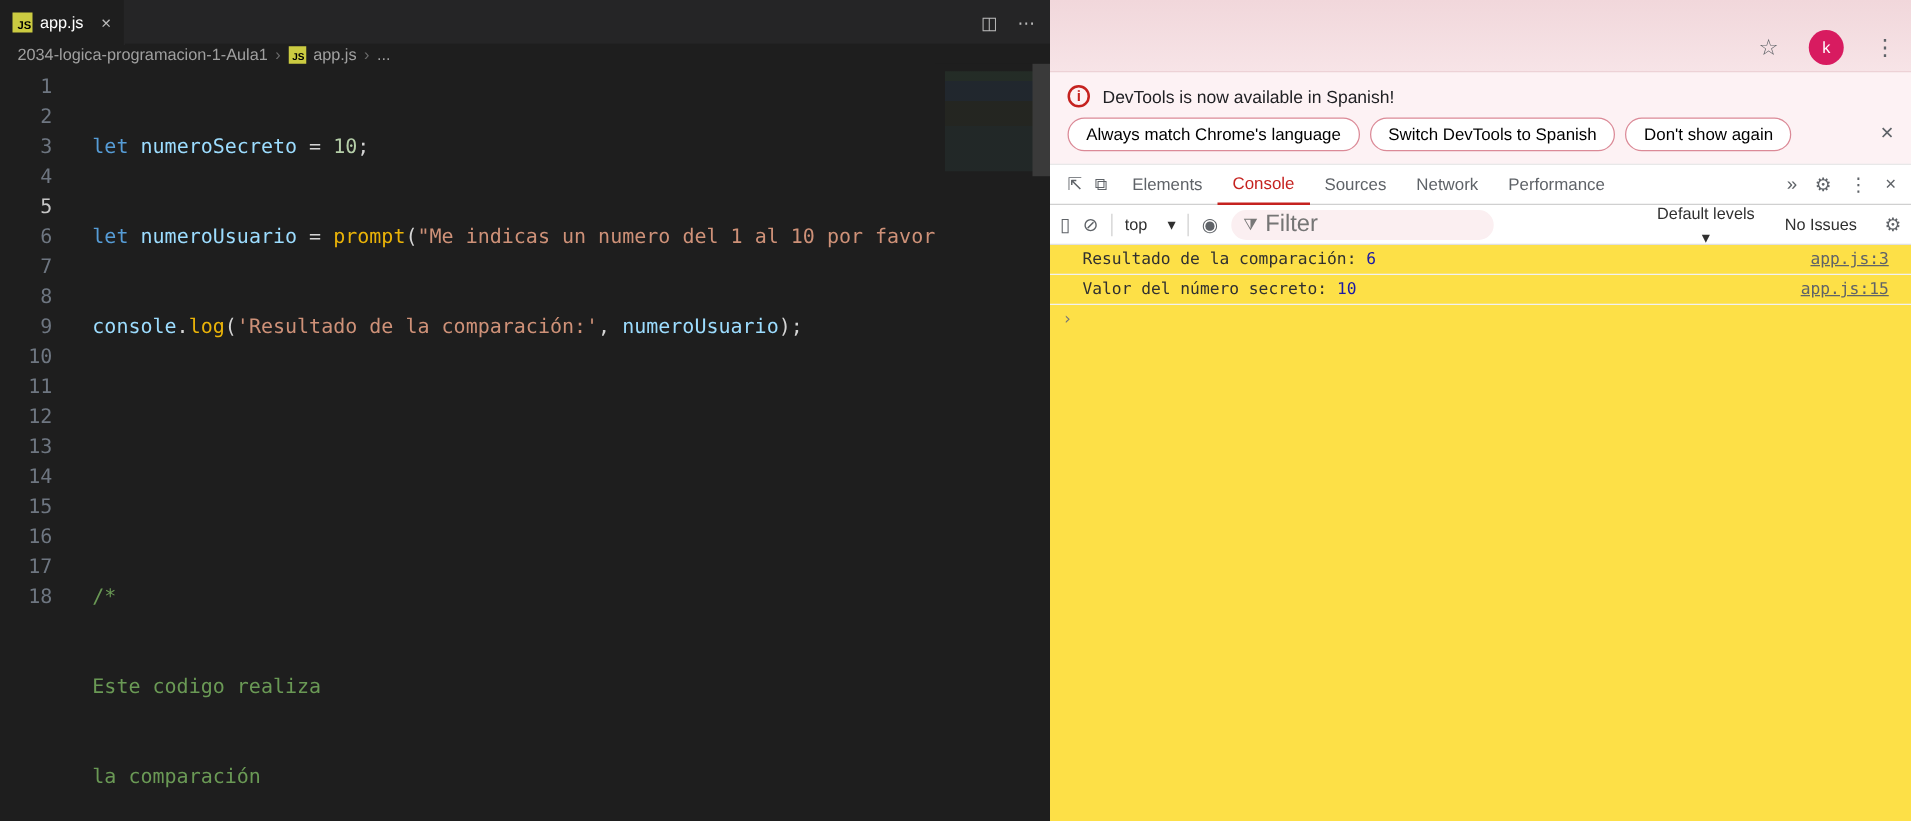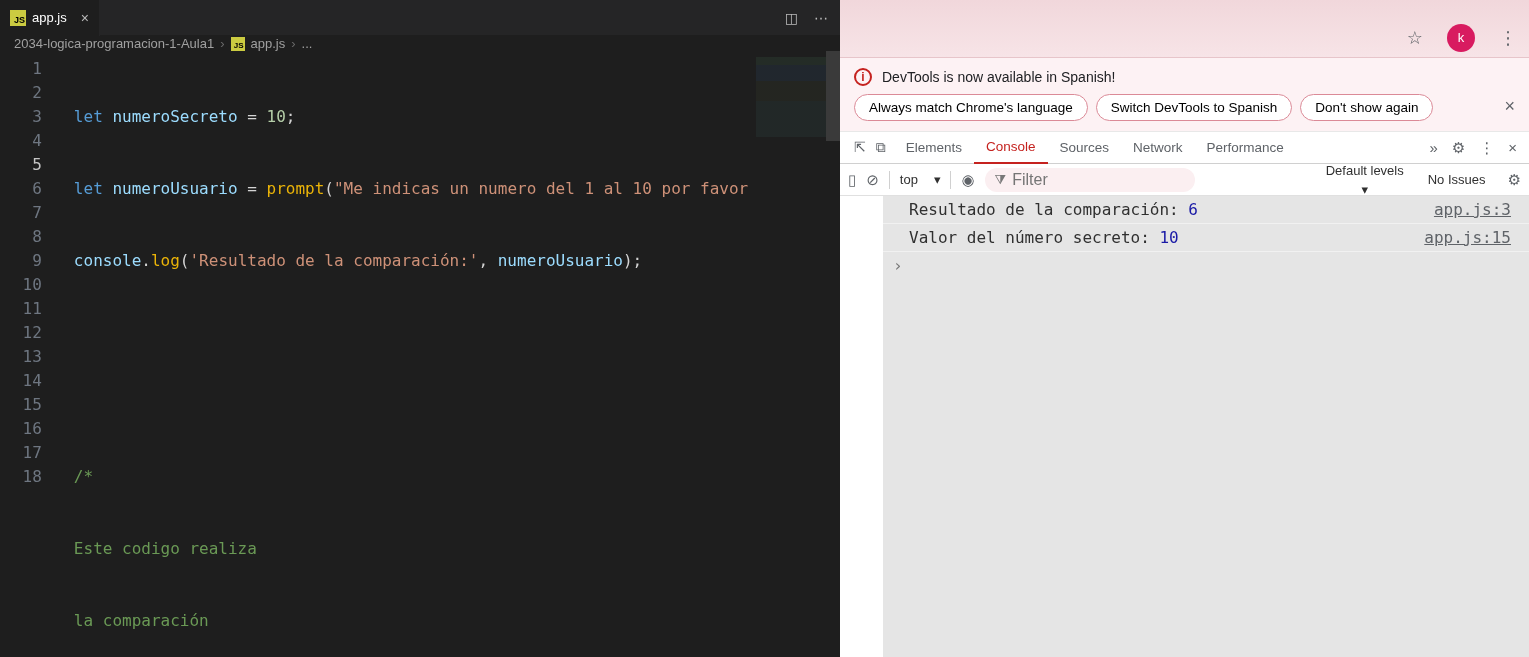--- a/index.html
+++ b/index.html
@@ -57,26 +57,26 @@
   .dt-tabs .lead-icons { display:flex; gap:10px; padding:0 8px; color:#5f6368; font-size:14px; }
   .dt-tab { padding:0 12px; height:32px; display:flex; align-items:center; font-size:13.5px; color:#5f6368; cursor:pointer; }
   .dt-tab.active { color:#c5221f; border-bottom:2px solid #c5221f; }
   .dt-tabs .tail-icons { margin-left:auto; display:flex; gap:14px; padding:0 6px; color:#5f6368; font-size:15px; align-items:center;}
 
   .dt-toolbar { display:flex; align-items:center; height:32px; border-bottom:1px solid #e0e0e0; padding:0 8px; gap:10px; font-size:13px; color:#303030; }
   .tool-btn { color:#5f6368; font-size:15px; cursor:pointer; }
   .tool-sep { width:1px; height:18px; background:#d0d0d0; }
   .context { display:flex; align-items:center; gap:16px; cursor:pointer; }
   .filter { flex:0 0 210px; display:flex; align-items:center; gap:6px; background:#fbeff1; border-radius:14px; height:24px; padding:0 10px; color:#777; }
-  .filter input { border:none; outline:none; background:transparent; font-size:16px; width:100%; color:#303030;}
+  .filter input { border:none; outline:none; background:transparent; font-size:19px; width:100%; color:#303030;}
   .levels { margin-left:auto; display:flex; align-items:center; gap:4px; cursor:pointer;flex-direction:column;}
   .noissues { margin-left:14px; color:#303030;}
   .tool-gear { margin-left:12px; }
 
-  .console-body { flex:1; background:#e5e5e5; font-family:"Consolas", monospace; font-size:16px;margin-left:43px; }
+  .console-body { flex:1; background:#fde047; font-family:"Consolas", monospace; font-size:13px; }
   .log-row { display:flex; align-items:flex-start; padding:4px 18px 4px 26px; border-bottom:1px solid #f1f1f1; color:#303030; }
   .log-msg { flex:1; white-space:pre; }
   .log-val { color:#1a1aa6; }
   .log-src { color:#5f6368; text-decoration:underline; cursor:pointer; }
   .prompt-row { padding:4px 10px; color:#777; }
 </style>
 </head>
 <body>
 
 <div class="vscode">

